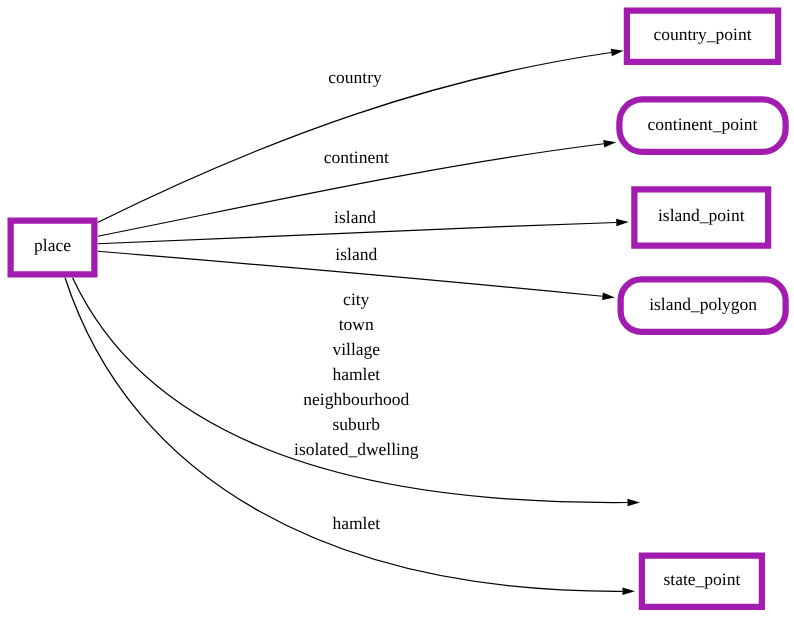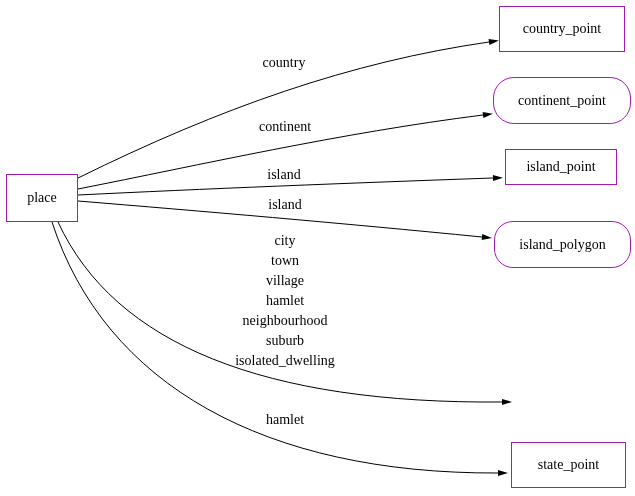--- a/index.html
+++ b/index.html
@@ -24,44 +24,44 @@
     height: 496px;
   }
   svg.edge-layer path.edge {
     fill: none;
     stroke: #000000;
     stroke-width: 1;
   }
   .node {
     position: absolute;
     box-sizing: border-box;
-    border: 1px solid #a21caf;
+    border: 5px solid #a21caf;
     background: #ffffff;
     display: flex;
     align-items: center;
     justify-content: center;
     font-size: 14px;
     white-space: nowrap;
   }
   .elabel {
     position: absolute;
     transform: translate(-50%, -50%);
     font-size: 14px;
     line-height: 20px;
     text-align: center;
     white-space: nowrap;
   }
   
   .node-place           { left: 6px;   top: 174px; width: 72px;  height: 48px; }
   .node-country_point   { left: 499px; top: 6px;   width: 126px; height: 46px; }
   .node-continent_point { left: 493px; top: 77px;  width: 138px; height: 47px; border-radius: 21px; }
-  .node-island_point    { left: 505px; top: 149px; width: 112px; height: 36px; text-align: right; }
+  .node-island_point    { left: 505px; top: 149px; width: 112px; height: 50px; text-align: right; }
   .node-island_polygon  { left: 494px; top: 221px; width: 137px; height: 47px; border-radius: 19px; }
   .node-city_point      { left: 514px; top: 371px; width: 95px;  height: 47px; }
-  .node-state_point     { left: 511px; top: 442px; width: 115px; height: 46px; }
+  .node-state_point     { left: 511px; top: 442px; width: 101px; height: 46px; }
   
   .elabel-country  { left: 284px; top: 63px; text-align: right; }
   .elabel-continent{ left: 285px; top: 127px; }
   .elabel-island1  { left: 284px; top: 175px; }
   .elabel-island2  { left: 285px; top: 205px; }
   .elabel-city     { left: 285px; top: 301px; }
   .elabel-state    { left: 285px; top: 420px; }
 </style>
 </head>
 <body>

